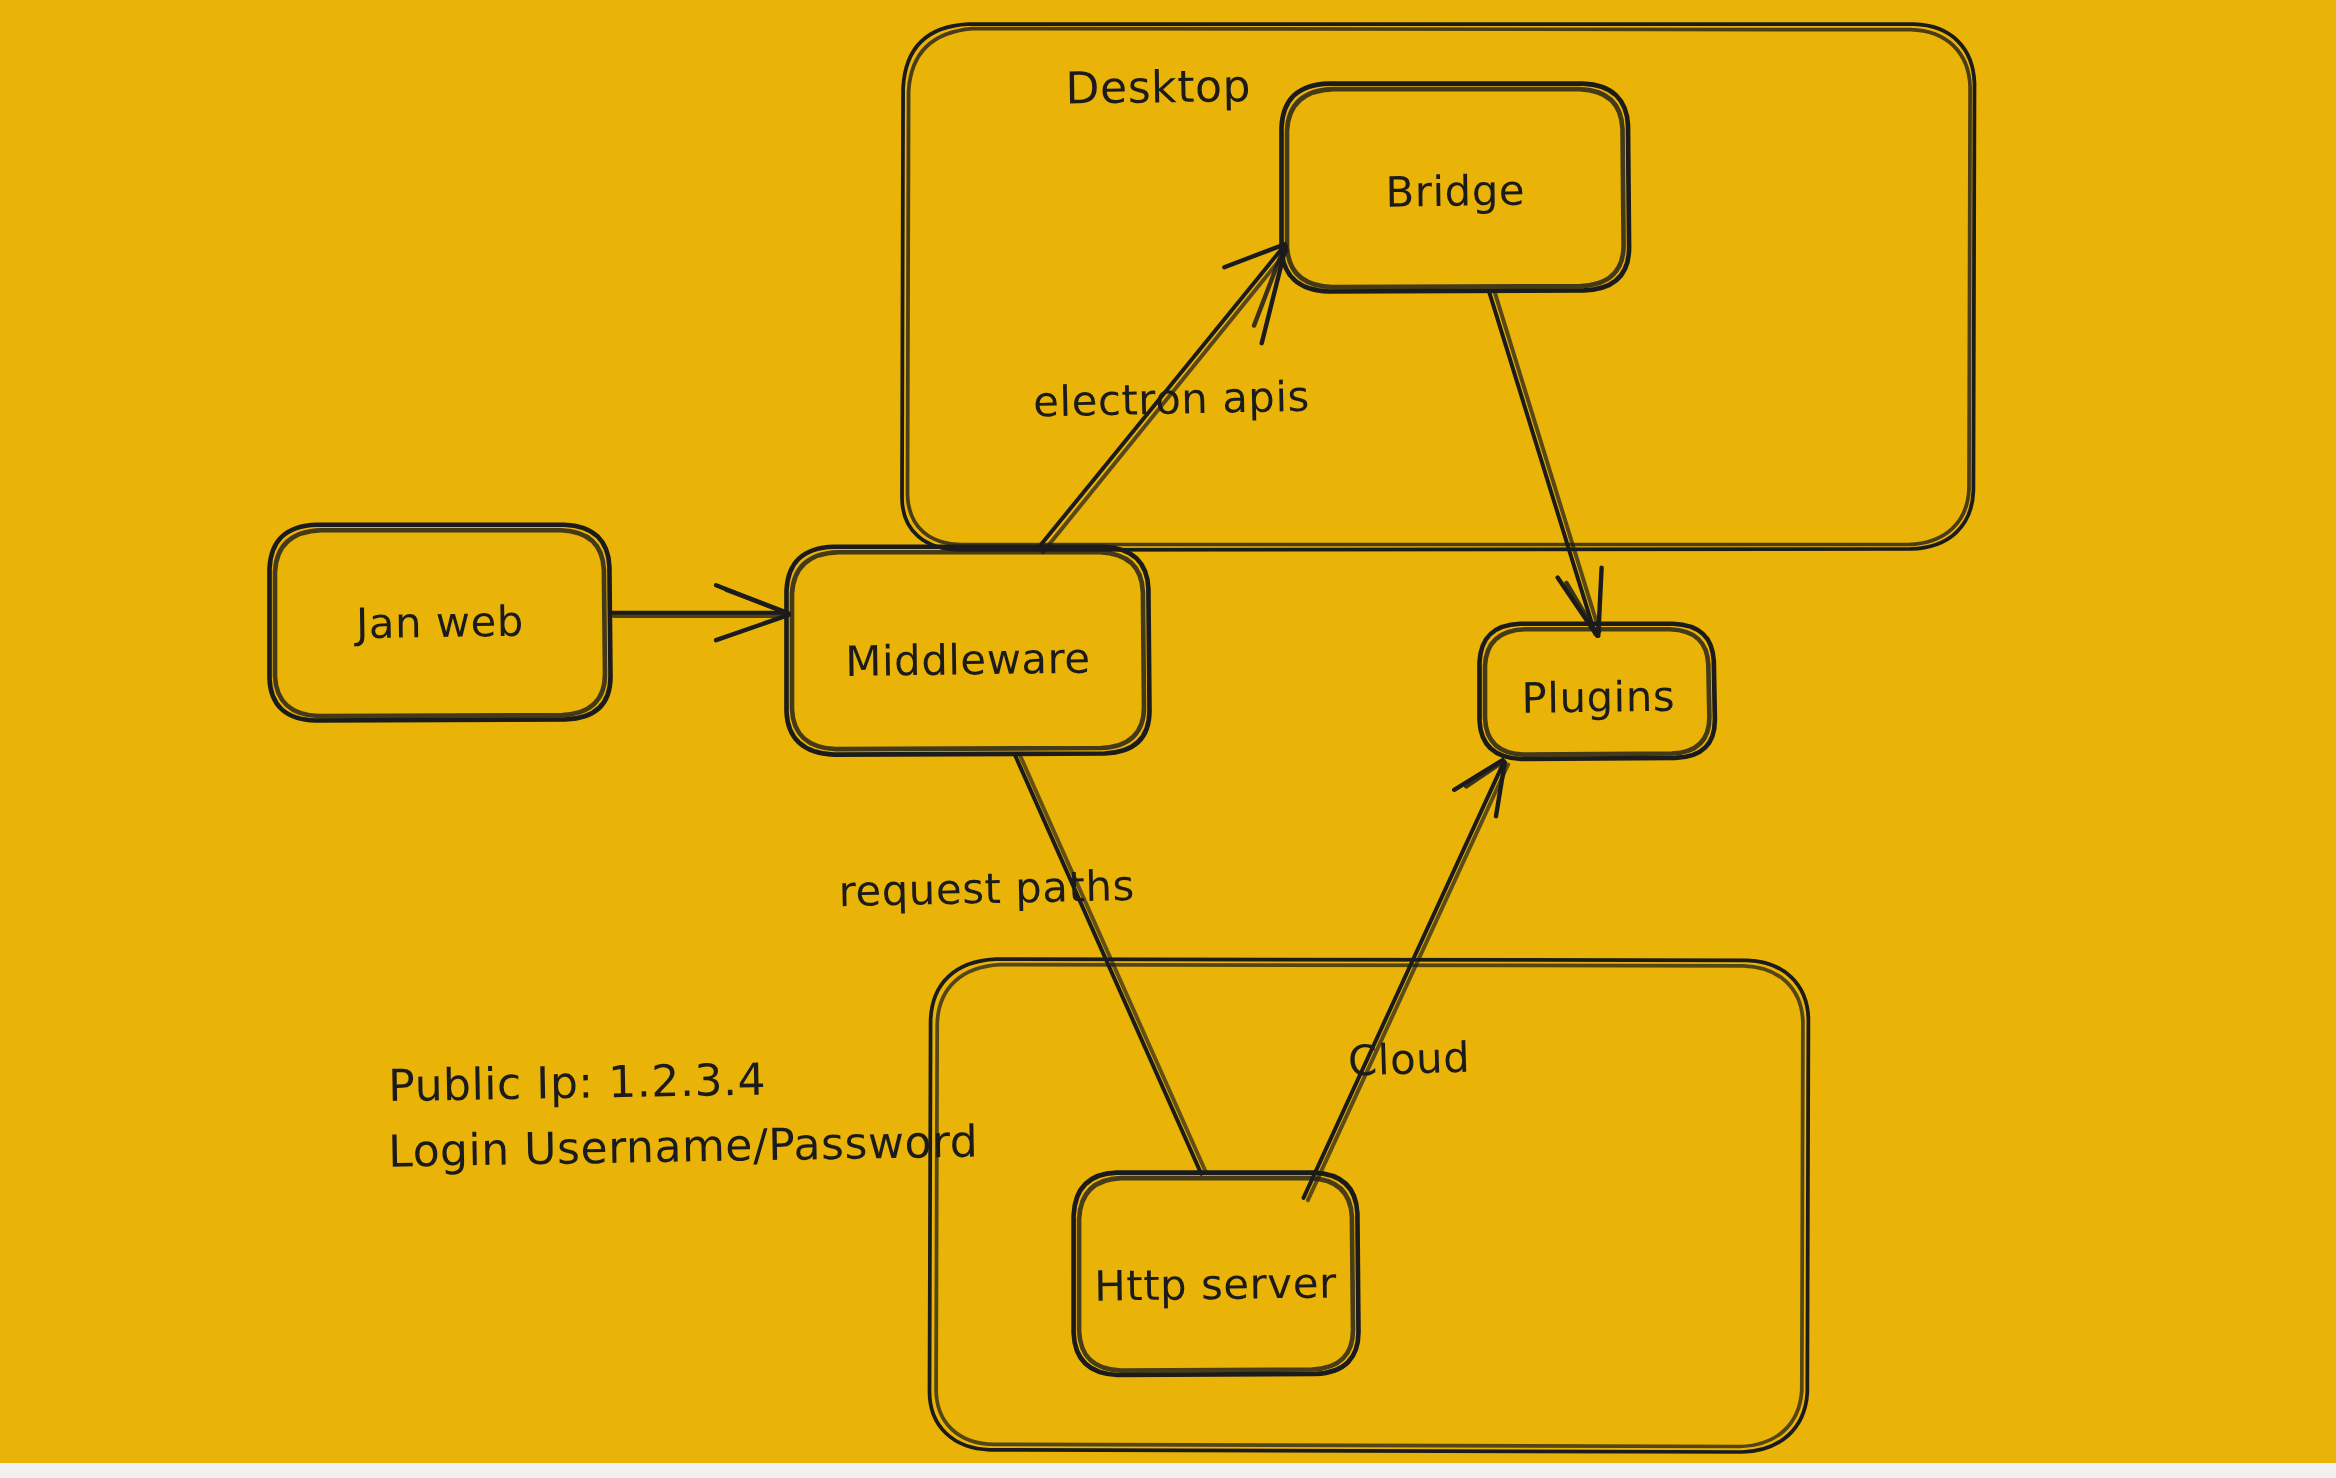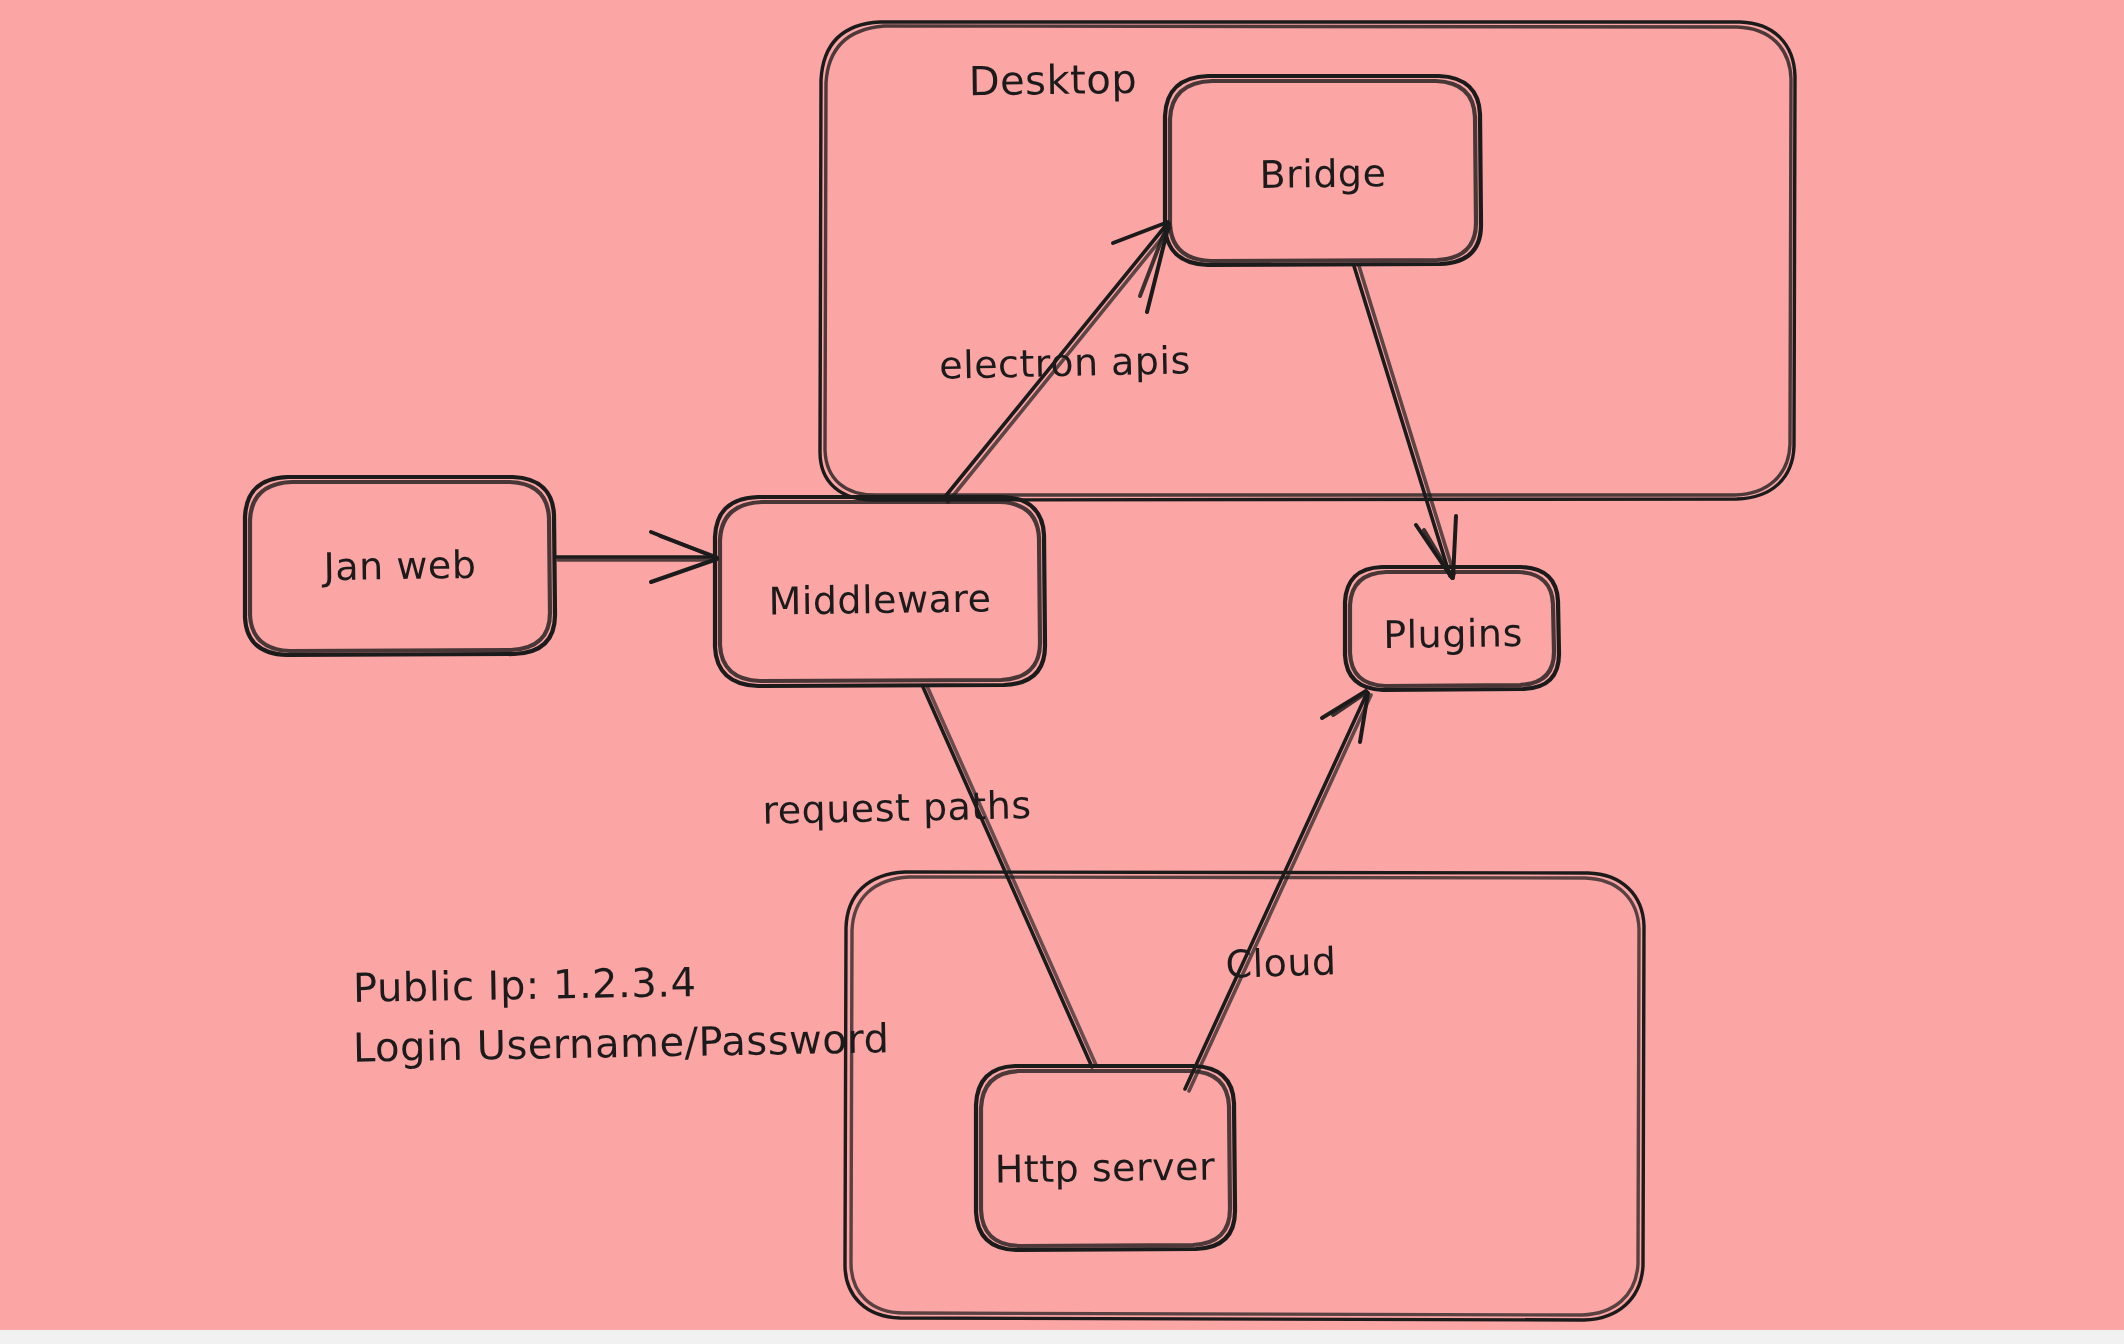--- a/index.html
+++ b/index.html
@@ -8,21 +8,21 @@
     padding: 0;
     background: #ffffff;
   }
   body {
     font-family: "DejaVu Sans", sans-serif;
   }
   #canvas {
     position: relative;
     width: 2124px;
     height: 1344px;
-    background: #fca5a5;
+    background: #eab308;
     overflow: hidden;
   }
   #sketch {
     position: absolute;
     left: 0;
     top: 0;
     width: 2124px;
     height: 1344px;
   }
   .node-label,

